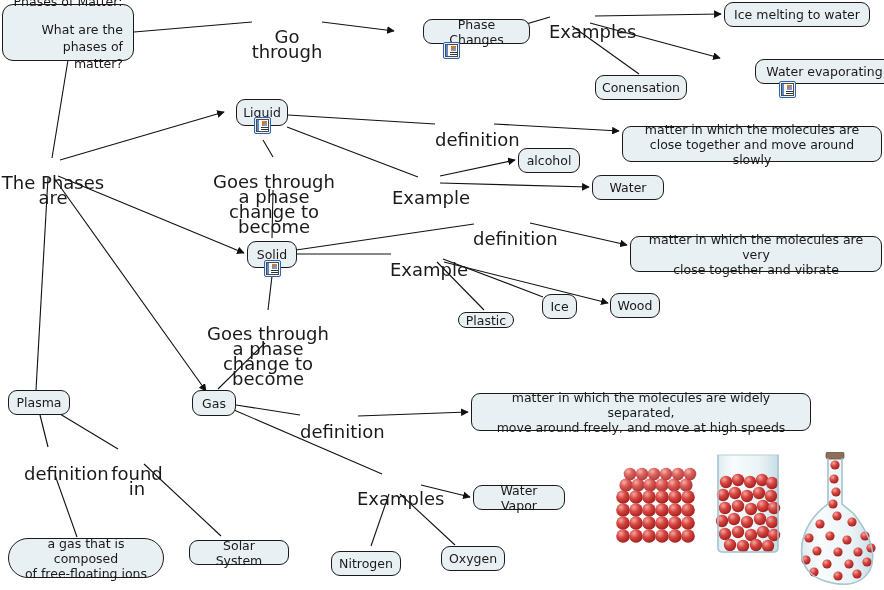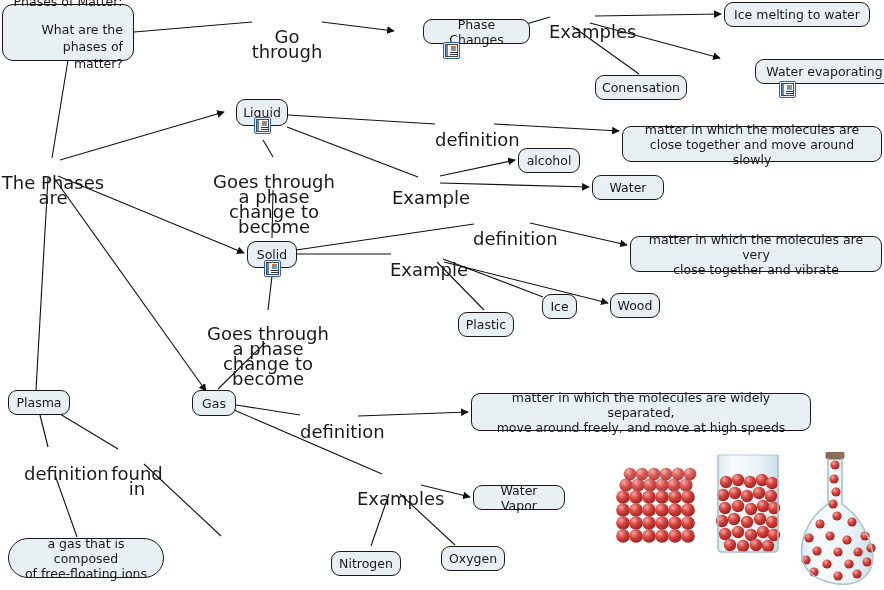--- a/index.html
+++ b/index.html
@@ -263,21 +263,21 @@
         <div class="ln l2"></div>
         <div class="ln l3"></div>
       </div>
   </div>
 
   <div class="node" style="left:630px; top:236px; width:252px; height:36px;">
     <span>matter in which the molecules are very
 close together and vibrate</span>
   </div>
 
-  <div class="node" style="left:458px; top:312px; width:56px; height:25px;">
+  <div class="node" style="left:458px; top:312px; width:56px; height:16px;">
     <span>Plastic</span>
   </div>
 
   <div class="node" style="left:542px; top:294px; width:35px; height:25px;">
     <span>Ice</span>
   </div>
 
   <div class="node" style="left:610px; top:293px; width:50px; height:25px;">
     <span>Wood</span>
   </div>
@@ -305,20 +305,23 @@
 
   <div class="node" style="left:8px; top:390px; width:62px; height:25px;">
     <span>Plasma</span>
   </div>
 
   <div class="node" style="left:8px; top:538px; width:156px; height:40px;border-radius:20px;">
     <span>a gas that is composed
 of free-floating ions</span>
   </div>
 
+  <div class="node" style="left:189px; top:540px; width:100px; height:25px;">
+    <span>Solar System</span>
+  </div>
 
   <div class="link-label" style="left:249px; top:14px; width:76px;">
     <span>Go through</span>
   </div>
 
   <div class="link-label" style="left:549px; top:9px; width:48px;">
     <span>Examples</span>
   </div>
 
   <div class="link-label" style="left:0px; top:160px; width:106px;">

